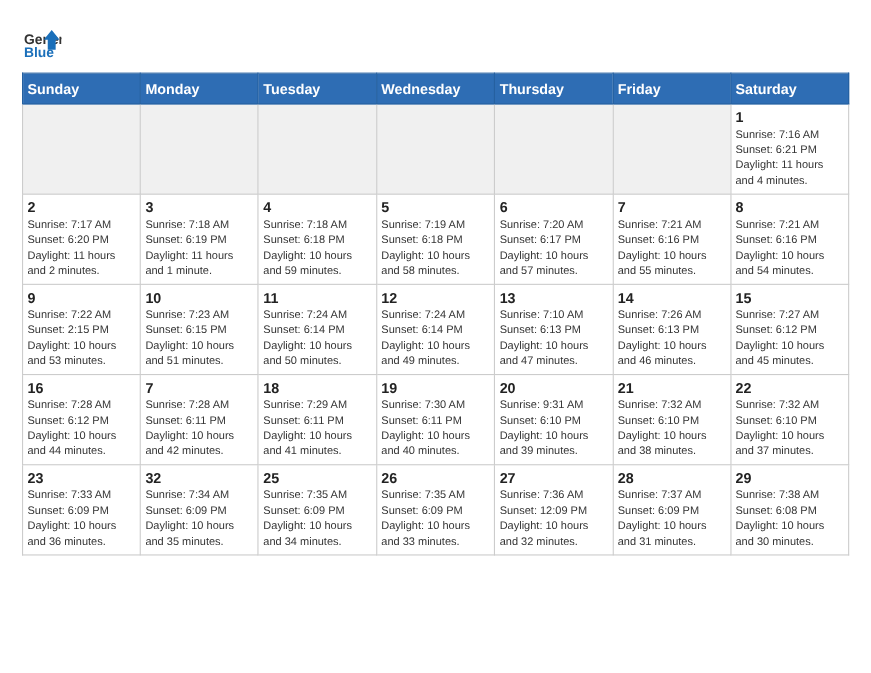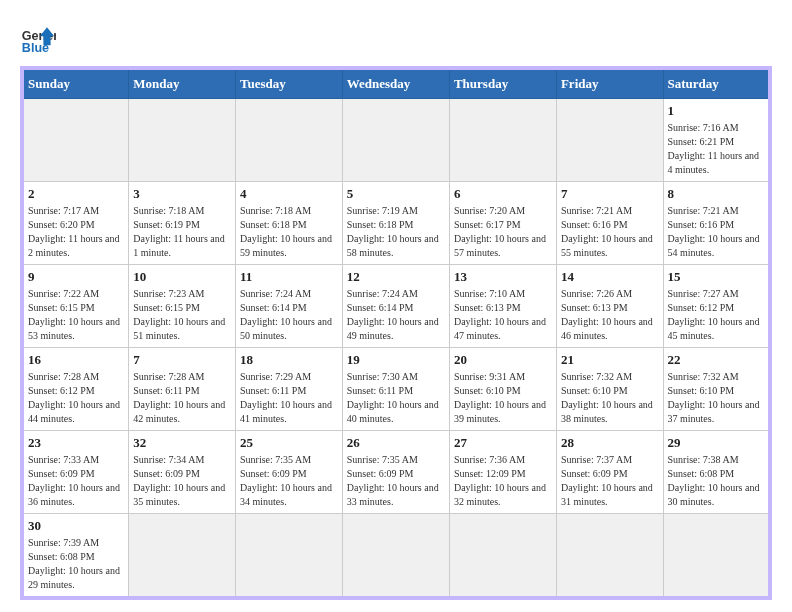--- a/index.html
+++ b/index.html
@@ -35,22 +35,21 @@
       line-height: 1.1;
     }
     .title-block h2 {
       font-size: 16px;
       font-weight: normal;
       color: #444;
     }
     .calendar {
       width: 100%;
       border-collapse: collapse;
-      border: 4px solid #c4b5fd;
-      font-family: Liberation Serif, serif;
+      border: 1px solid #c4b5fd;
     }
     .calendar th {
       background-color: #2e6db4;
       color: #fff;
       font-size: 13px;
       font-weight: bold;
       padding: 6px 4px;
       text-align: left;
       border: 1px solid #2560a0;
     }
@@ -168,21 +167,21 @@
           <span class="day-num">8</span>
           <div class="day-info">Sunrise: 7:21 AM
 Sunset: 6:16 PM
 Daylight: 10 hours and 54 minutes.</div>
         </td>
       </tr>
       <tr class="week-row">
         <td>
           <span class="day-num">9</span>
           <div class="day-info">Sunrise: 7:22 AM
-Sunset: 6:15 PM
+Sunset: 2:15 PM
 Daylight: 10 hours and 53 minutes.</div>
         </td>
         <td>
           <span class="day-num">10</span>
           <div class="day-info">Sunrise: 7:23 AM
 Sunset: 6:15 PM
 Daylight: 10 hours and 51 minutes.</div>
         </td>
         <td>
           <span class="day-num">11</span>
@@ -296,28 +295,14 @@
 Sunset: 6:09 PM
 Daylight: 10 hours and 31 minutes.</div>
         </td>
         <td>
           <span class="day-num">29</span>
           <div class="day-info">Sunrise: 7:38 AM
 Sunset: 6:08 PM
 Daylight: 10 hours and 30 minutes.</div>
         </td>
       </tr>
-      <tr class="week-row">
-        <td>
-          <span class="day-num">30</span>
-          <div class="day-info">Sunrise: 7:39 AM
-Sunset: 6:08 PM
-Daylight: 10 hours and 29 minutes.</div>
-        </td>
-        <td class="empty"></td>
-        <td class="empty"></td>
-        <td class="empty"></td>
-        <td class="empty"></td>
-        <td class="empty"></td>
-        <td class="empty"></td>
-      </tr>
     </tbody>
 </table>
 
 </body></html>

